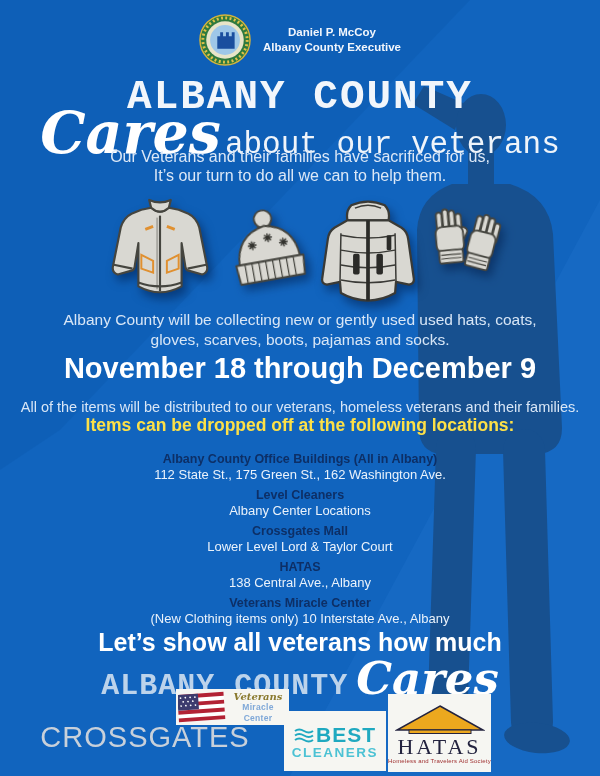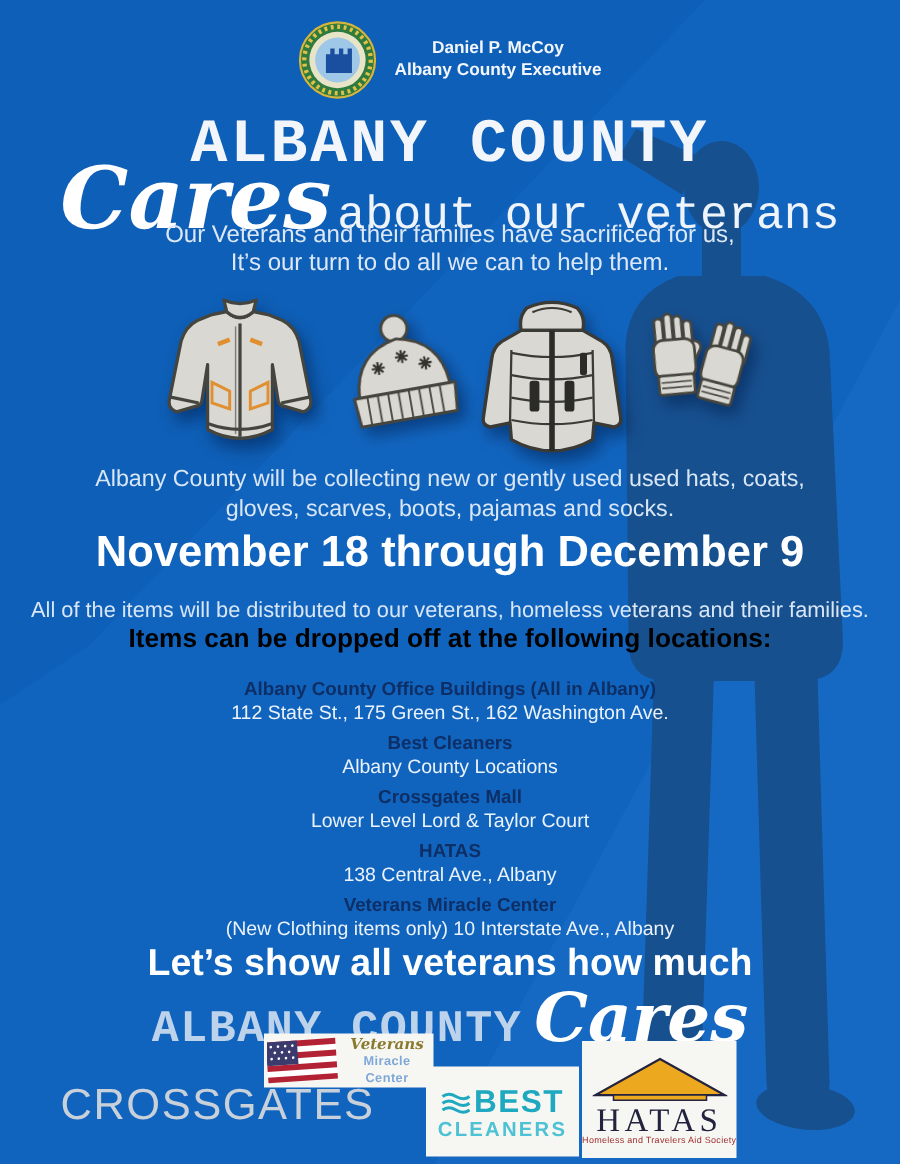--- a/index.html
+++ b/index.html
@@ -30,21 +30,21 @@
   .clothes-row{top:196px;display:flex;justify-content:center;align-items:flex-start;}
   .cloth{filter:drop-shadow(4px 6px 5px rgba(0,25,70,.5));}
   .cloth-jacket{width:132px;height:108px;}
   .cloth-hat{width:96px;height:88px;margin:10px -6px 0;transform:rotate(-10deg);}
   .cloth-coat{width:124px;height:112px;margin-left:-4px;}
   .cloth-gloves{width:82px;height:94px;margin:4px 0 0 -6px;transform:rotate(3deg);}
 
   .collecting{top:310px;font-size:15.5px;line-height:20px;color:#D8E6F6;}
   .date-line{top:352px;font-size:29px;font-weight:bold;color:#fff;}
   .distribution{top:399px;font-size:14.5px;color:#D8E6F6;}
-  .dropoff{top:415px;font-size:17.5px;font-weight:bold;color:#000000;}
+  .dropoff{top:415px;font-size:17.5px;font-weight:bold;color:#fde047;}
 
   .locations{top:452px;}
   .loc-group{margin-bottom:5px;}
   .loc-name{font-size:12.5px;line-height:15px;font-weight:bold;color:var(--navy);}
   .loc-detail{font-size:13px;line-height:16px;color:#EAF2FB;}
 
   .closing-line{top:628px;font-size:25px;font-weight:bold;color:#fff;}
   .closing-brand{top:652px;display:flex;justify-content:center;align-items:baseline;gap:8px;}
   .closing-county{font-size:30px;font-weight:bold;letter-spacing:1px;color:var(--pale);}
   .closing-cares{font-size:45px;color:#fff;}
@@ -181,22 +181,22 @@
 
   <div class="abs distribution">All of the items will be distributed to our veterans, homeless veterans and their families.</div>
   <div class="abs dropoff">Items can be dropped off at the following locations:</div>
 
   <div class="abs locations">
     <div class="loc-group">
       <div class="loc-name">Albany County Office Buildings (All in Albany)</div>
       <div class="loc-detail">112 State St., 175 Green St., 162 Washington Ave.</div>
     </div>
     <div class="loc-group">
-      <div class="loc-name">Best Cleaners</div>
-      <div class="loc-detail">Albany County Locations</div>
+      <div class="loc-name">Level Cleaners</div>
+      <div class="loc-detail">Albany Center Locations</div>
     </div>
     <div class="loc-group">
       <div class="loc-name">Crossgates Mall</div>
       <div class="loc-detail">Lower Level Lord &amp; Taylor Court</div>
     </div>
     <div class="loc-group">
       <div class="loc-name">HATAS</div>
       <div class="loc-detail">138 Central Ave., Albany</div>
     </div>
     <div class="loc-group">

